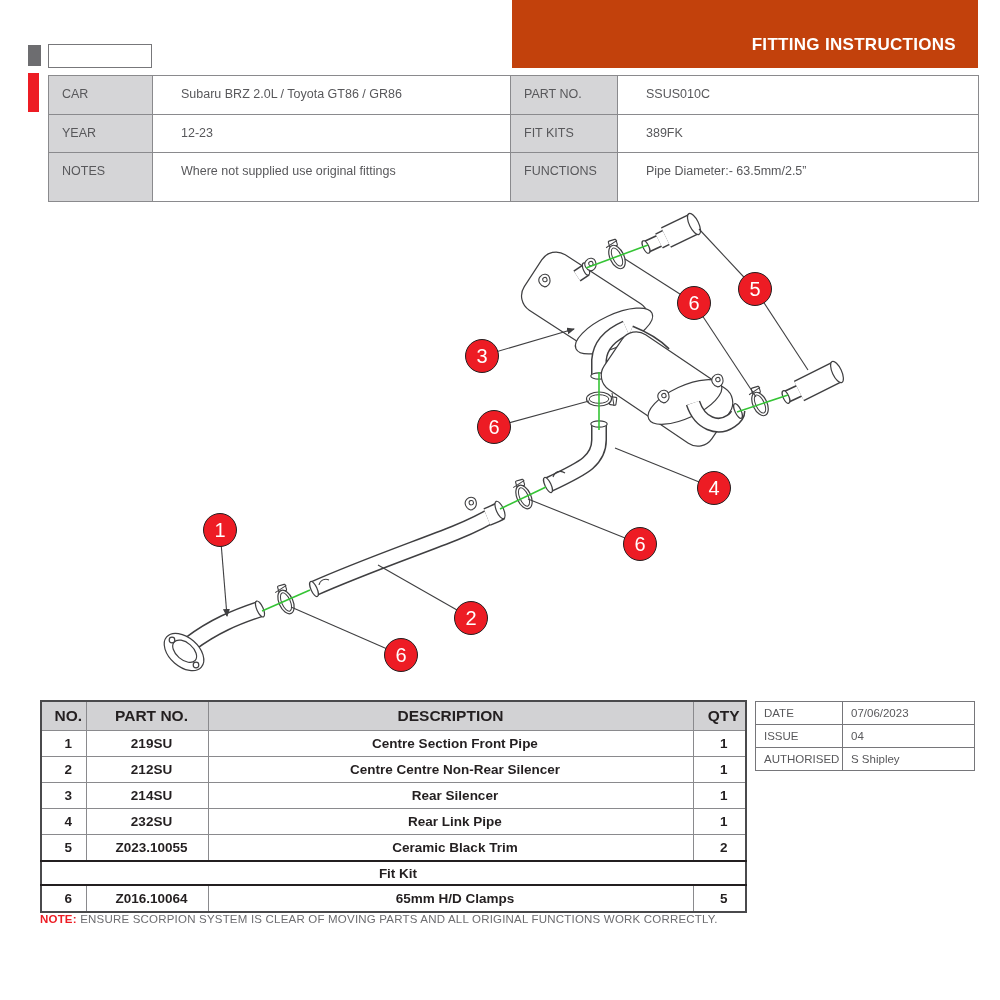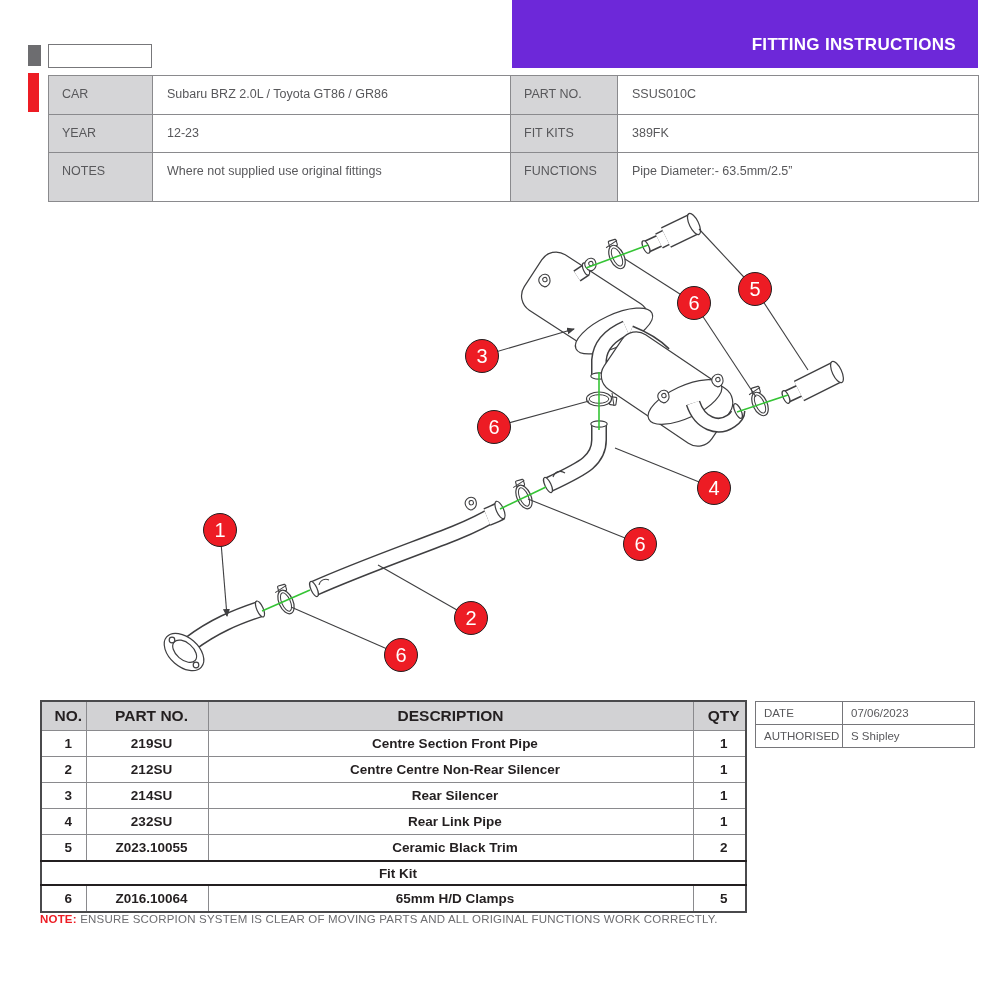--- a/index.html
+++ b/index.html
@@ -1,30 +1,30 @@
 <!DOCTYPE html>
 <html><head>
 <meta charset="utf-8">
 <style>
   html,body{margin:0;padding:0;background:#fff;}
   #page{position:relative;width:1000px;height:1000px;background:#fff;overflow:hidden;
         font-family:"Liberation Sans",sans-serif;}
   
-  .banner{position:absolute;left:512px;top:0;width:466px;height:68px;background:#6d28d9;
+  .banner{position:absolute;left:512px;top:0;width:466px;height:68px;background:#c2410c;
           color:#fff;display:flex;align-items:flex-end;justify-content:flex-end;
           padding:0 22px 13px 0;box-sizing:border-box;font-size:17px;font-weight:700;letter-spacing:.3px;}
   .gray-tab{position:absolute;left:28px;top:45px;width:13px;height:21px;background:#6d6d70;}
   .logo-box{position:absolute;left:48px;top:44px;width:102px;height:22px;background:#fff;border:1.5px solid #77777a;}
   .red-bar{position:absolute;left:28px;top:73px;width:11px;height:39px;background:#ed1c24;}
   
   table{border-collapse:collapse;table-layout:fixed;border-radius:25px;}
   .info{position:absolute;left:48px;top:75px;width:930px;font-size:12.5px;color:#58585b;}
   .info td{border:1px solid #8a8a8d;vertical-align:top;padding:11px 4px 0 13px;overflow:hidden;}
   .info td.lbl{background:#d5d5d7;}
-  .info td.val{padding-left:14px;}
+  .info td.val{padding-left:28px;}
   .info tr.r1 td{height:27px;} .info tr.r2 td{height:26px;} .info tr.r3 td{height:37px;}
   
   .parts{position:absolute;left:40px;top:700px;width:705px;border:2px solid #4a4a4c;
          font-size:13.5px;font-weight:700;color:#231f20;}
   .parts th,.parts td{border:1px solid #8a8a8d;padding:0 0 0 9px;text-align:center;overflow:hidden;}
   .parts th{height:28px;background:#d2d2d4;font-size:15.5px;font-weight:700;}
   .parts th.c{text-align:center;padding:0;}
   .parts td{height:25px;}
   .parts .fitlbl td{height:22px;border-top:2px solid #231f20;border-bottom:2px solid #231f20;margin-left:44px;}
   
@@ -307,20 +307,24 @@
     <colgroup>
         <col style="width:87px">
         <col style="width:132px">
       </colgroup>
     <tbody>
         <tr>
       <td>DATE</td>
       <td>07/06/2023</td>
     </tr>
     <tr>
+      <td>ISSUE</td>
+      <td>04</td>
+    </tr>
+    <tr>
       <td>AUTHORISED</td>
       <td>S Shipley</td>
     </tr>
   </tbody>
     </table>
 
   <div class="note">
     <span class="np">NOTE:</span><span> ENSURE SCORPION SYSTEM IS CLEAR OF MOVING PARTS AND ALL ORIGINAL FUNCTIONS WORK CORRECTLY.</span>
   </div>
 

